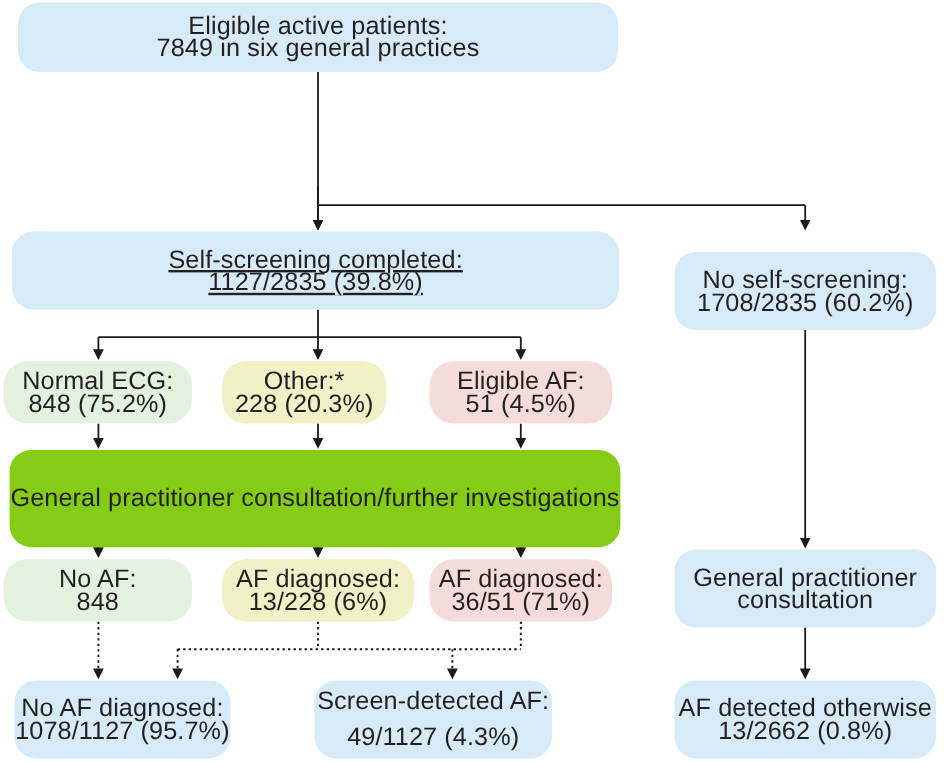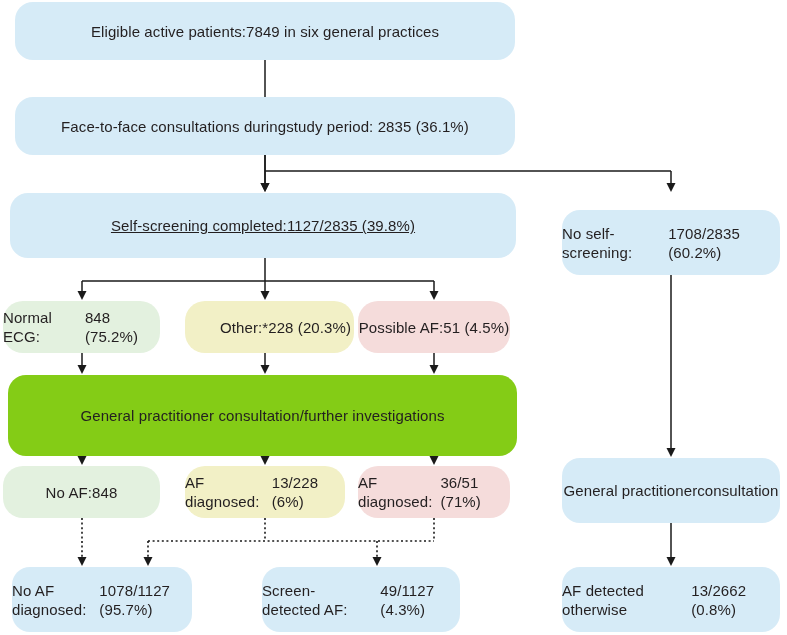--- a/index.html
+++ b/index.html
@@ -10,23 +10,23 @@
     font-family:"Liberation Sans","DejaVu Sans",sans-serif;
     color:#231f20;
     overflow:hidden;
   }
   #connectors{position:absolute;left:0;top:0;z-index:0;}
   .connector{stroke:var(--line,#1a1a1a);stroke-width:1.5;fill:none;}
   .connector.dashed{stroke-dasharray:2 2.6;stroke-width:1.6;}
   .arrowhead{fill:var(--line,#1a1a1a);}
   .node{
     position:absolute;z-index:1;
-    display:flex;flex-direction:row;justify-content:center;align-items:center;
+    display:flex;flex-direction:column;justify-content:center;align-items:center;
     border-radius:18px;
-    font-size:15px;line-height:19px;text-align:left;
+    font-size:21px;line-height:19px;text-align:center;
     letter-spacing:0.1px;
   }
   .node.small{border-radius:20px;}
   .node span{display:block;}
 </style>
 </head>
 <body>
 
 <div id="canvas" style="color: rgb(35, 31, 32); background: rgb(255, 255, 255);">
 
@@ -68,47 +68,43 @@
       <path class="connector dashed" d="M148 541 V564" marker-end="url(#arrow)"></path>
       <path class="connector dashed" d="M377 541 V564" marker-end="url(#arrow)"></path>
     </g>
   </svg>
 
   <div class="node" style="left: 15px; top: 2px; width: 500px; height: 58px; background: rgb(214, 235, 247);">
     <span>Eligible active patients:</span>
     <span>7849 in six general practices</span>
   </div>
 
-  <div class="node" style="left: 15px; top: 97px; width: 500px; height: 58px; background: rgb(214, 235, 247);">
-    <span>Face-to-face consultations during</span>
-    <span>study period: 2835 (36.1%)</span>
-  </div>
 
   <div class="node" style="left: 10px; top: 193px; width: 506px; height: 65px; background: rgb(214, 235, 247); text-decoration: underline;">
     <span>Self-screening completed:</span>
     <span>1127/2835 (39.8%)</span>
   </div>
 
   <div class="node" style="left: 562px; top: 193px; width: 218px; height: 65px; background: rgb(214, 235, 247); margin-top: 17px;">
     <span>No self-screening:</span>
     <span>1708/2835 (60.2%)</span>
   </div>
 
   <div class="node small" style="left: 3px; top: 301px; width: 157px; height: 52px; background: rgb(227, 241, 223);">
     <span>Normal ECG:</span>
     <span>848 (75.2%)</span>
   </div>
 
-  <div class="node small" style="left: 185px; top: 301px; width: 137px; height: 52px; background: rgb(242, 240, 198); padding-left: 32px;">
+  <div class="node small" style="left: 185px; top: 301px; width: 137px; height: 52px; background: rgb(242, 240, 198);">
     <span>Other:*</span>
     <span>228 (20.3%)</span>
   </div>
 
   <div class="node small" style="left: 358px; top: 301px; width: 152px; height: 52px; background: rgb(245, 220, 219);">
-    <span>Possible AF:</span>
+    <span>Eligible AF:</span>
     <span>51 (4.5%)</span>
   </div>
 
   <div class="node" style="left: 8px; top: 375px; width: 509px; height: 81px; background: #84cc16;">
     <span>General practitioner consultation/further investigations</span>
   </div>
 
   <div class="node small" style="left: 3px; top: 466px; width: 157px; height: 52px; background: rgb(227, 241, 223);">
     <span>No AF:</span>
     <span>848</span>

